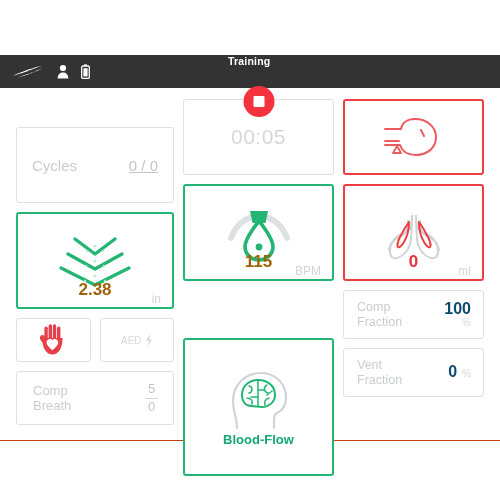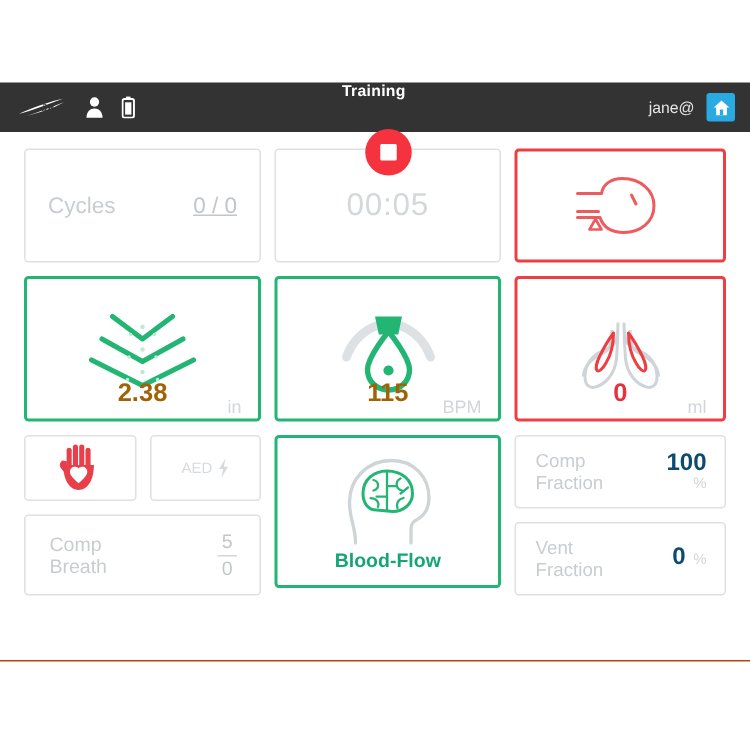--- a/index.html
+++ b/index.html
@@ -85,21 +85,21 @@
   
   .grid {
     position: absolute;
     left: 16px;
     top: 44px;
     width: 468px;
     display: flex;
     gap: 9px;
   }
   .col { display: flex; flex-direction: column; gap: 9px; }
-  .col-a { width: 158px; }
+  .col-a { width: 158px; margin-top: 28px; }
   .col-b { width: 151px; }
   .col-c { width: 141px; }
 
   .card {
     background: #ffffff;
     border: 1px solid #e0e0e0;
     border-radius: 3px;
     box-sizing: border-box;
     position: relative;
   }
@@ -238,21 +238,21 @@
     font-size: 13px;
   }
   .frac-bar {
     width: 13px;
     height: 1px;
     background: #d2d6da;
     margin: 1px 0;
   }
 
   
-  .bf-card { height: 102px; }
+  .bf-card { height: 138px; margin-top: 48px; }
   .bf-inner {
     height: 100%;
     display: flex;
     flex-direction: column;
     align-items: center;
     justify-content: center;
     gap: 2px;
   }
   .bf-label {
     color: #14a673;
@@ -339,29 +339,20 @@
         <path d="M12.8 2.4 C15.1 5.1 15.1 9.9 12.8 12.6" fill="none" stroke="#d8d8d8" stroke-width="1.3" stroke-linecap="round"></path>
       </svg>
 
       <svg class="spk" width="17" height="15" viewBox="0 0 17 15">
         <path d="M1 5.2 H4 L8 1.6 V13.4 L4 9.8 H1 Z" fill="#d8d8d8"></path>
         <path d="M10.2 4.4 C11.6 6 11.6 9 10.2 10.6" fill="none" stroke="#d8d8d8" stroke-width="1.3" stroke-linecap="round"></path>
         <path d="M12.8 2.4 C15.1 5.1 15.1 9.9 12.8 12.6" fill="none" stroke="#d8d8d8" stroke-width="1.3" stroke-linecap="round"></path>
       </svg>
     </div>
 
-    <div class="right-group">
-      <span class="user-label">jane@</span>
-      <div class="home-btn">
-        <svg width="12" height="12" viewBox="0 0 12 12">
-          <path d="M6 1 L11.2 5.6 H9.6 V10.8 H2.4 V5.6 H0.8 Z" fill="#ffffff"></path>
-          <rect x="4.9" y="7" width="2.2" height="3.8" fill="#29abe2"></rect>
-        </svg>
-      </div>
-    </div>
   </div>
 
   <div class="grid">
 
     <div class="col col-a">
 
       <div class="card h-top">
         <div class="row-line">
           <span class="lbl-grey">Cycles</span>
           <span class="val-grey">0 / 0</span>

